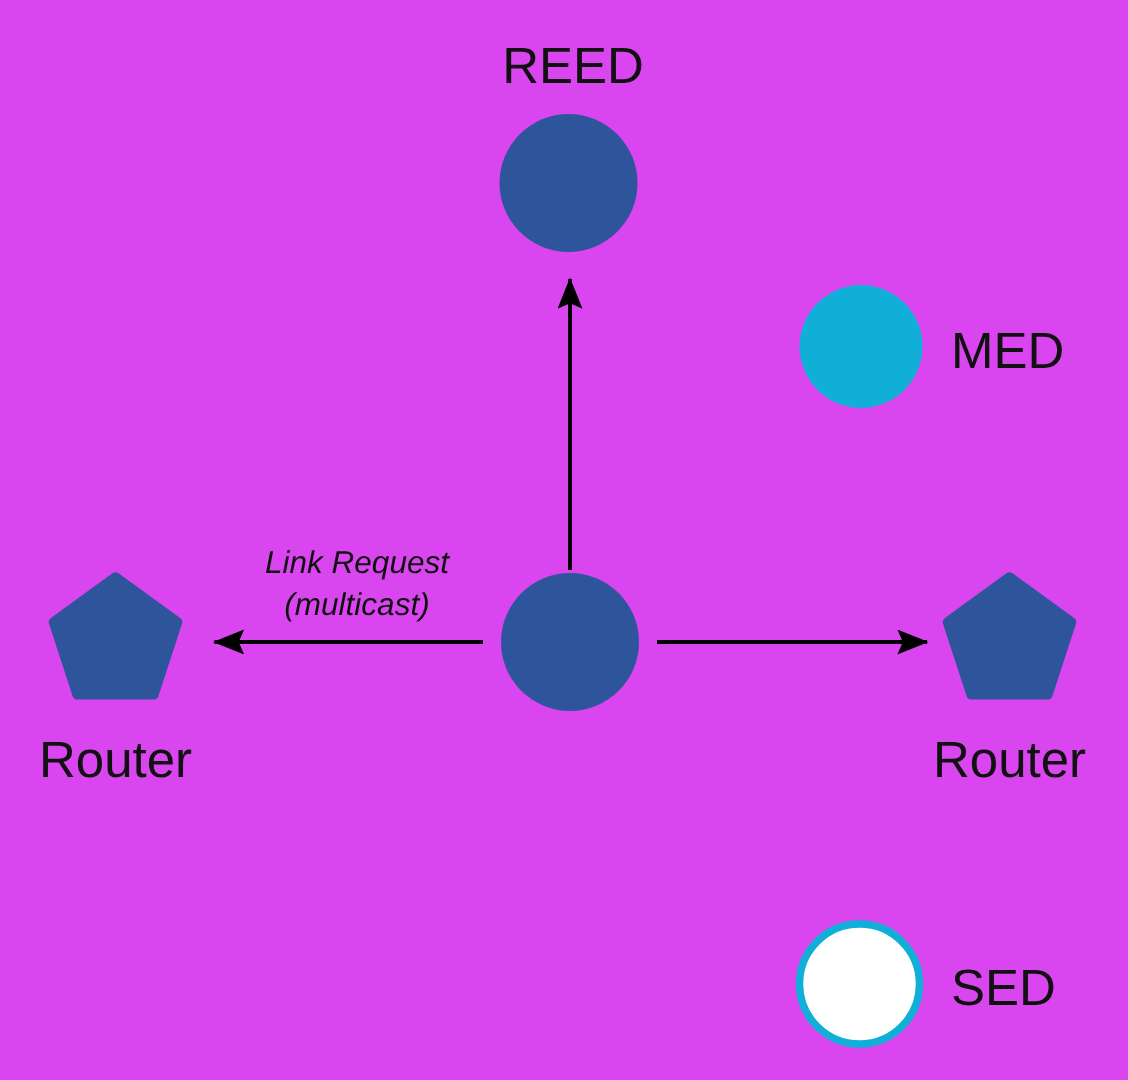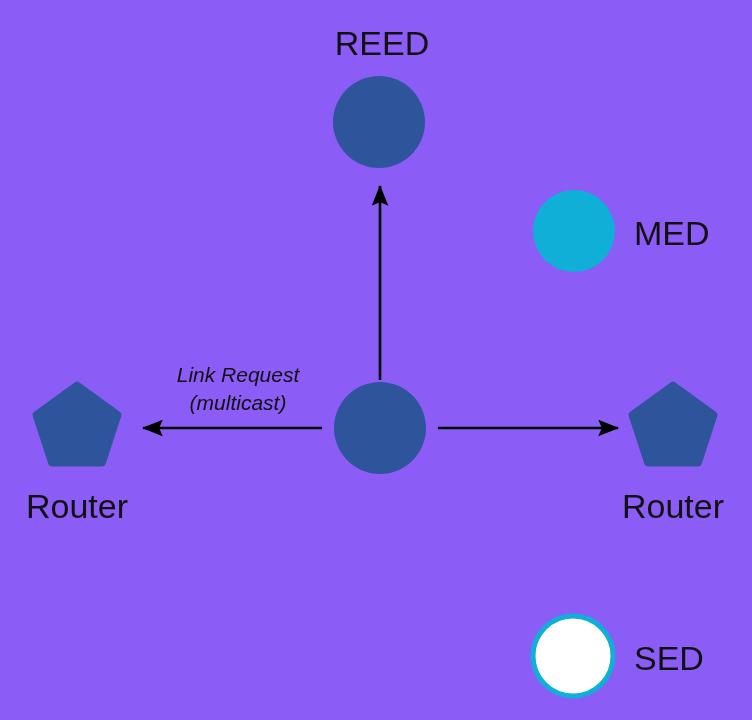--- a/index.html
+++ b/index.html
@@ -4,21 +4,21 @@
 <style>
   html, body {
     margin: 0;
     padding: 0;
     background: #ffffff;
   }
   #diagram-root {
     position: relative;
     width: 752px;
     height: 720px;
-    background: #8b5cf6;
+    background: #d946ef;
     overflow: hidden;
     font-family: "Liberation Sans", sans-serif;
   }
   #diagram-svg {
     position: absolute;
     left: 0;
     top: 0;
     width: 752px;
     height: 720px;
   }

